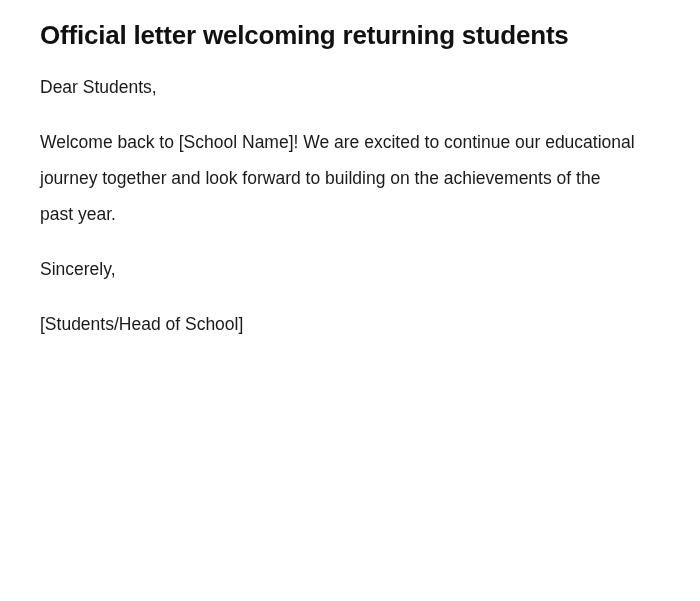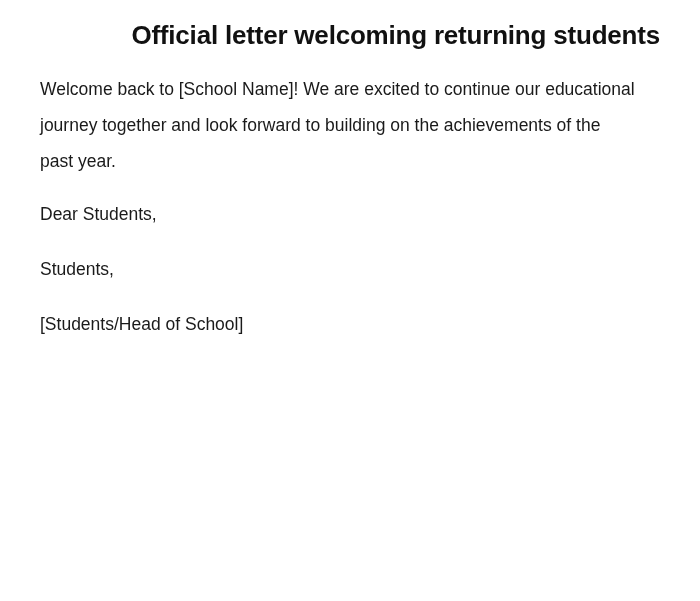--- a/index.html
+++ b/index.html
@@ -24,21 +24,20 @@
   .letter-title {
     margin: 0;
     padding: 0;
     font-family: "Liberation Sans Narrow", "Liberation Sans", sans-serif;
     font-size: 26px;
     font-weight: 700;
     line-height: 34px;
     letter-spacing: -0.2px;
     color: #111111;
     white-space: nowrap;
-    text-align: right;
   }
   .letter-body {
     width: 596px;
   }
   .letter-para {
     margin: 0;
     padding: 0;
     font-size: 17.5px;
     line-height: 36px;
     color: #1a1a1a;
@@ -53,24 +52,24 @@
 </style>
 </head>
 <body>
 
 <div class="letter">
 
   <h1 class="letter-title">Official letter welcoming returning students</h1>
 
   <div class="letter-body">
 
+    <p class="letter-para salutation">Dear Students,</p>
+
     <p class="letter-para gap">Welcome back to [School Name]! We are excited to continue our educational journey together and look forward to building on the achievements of the past year.</p>
-
-    <p class="letter-para salutation">Dear Students,</p>
 
 
 
-    <p class="letter-para gap">Students,</p>
+    <p class="letter-para gap">Sincerely,</p>
 
     <p class="letter-para gap">[Students/Head of School]</p>
 
   </div>
 </div>
 
 </body></html>

